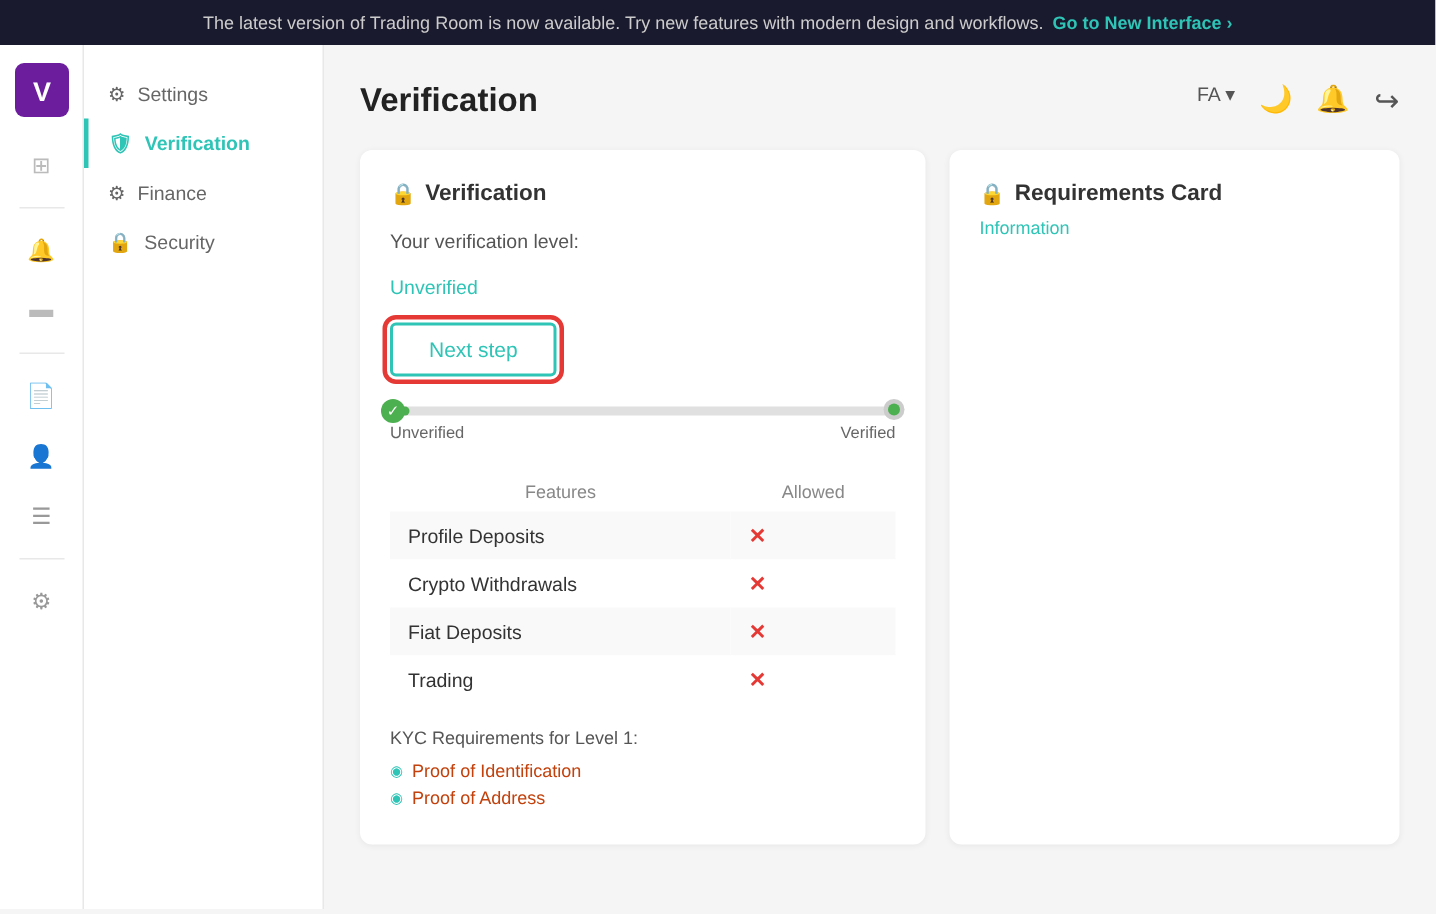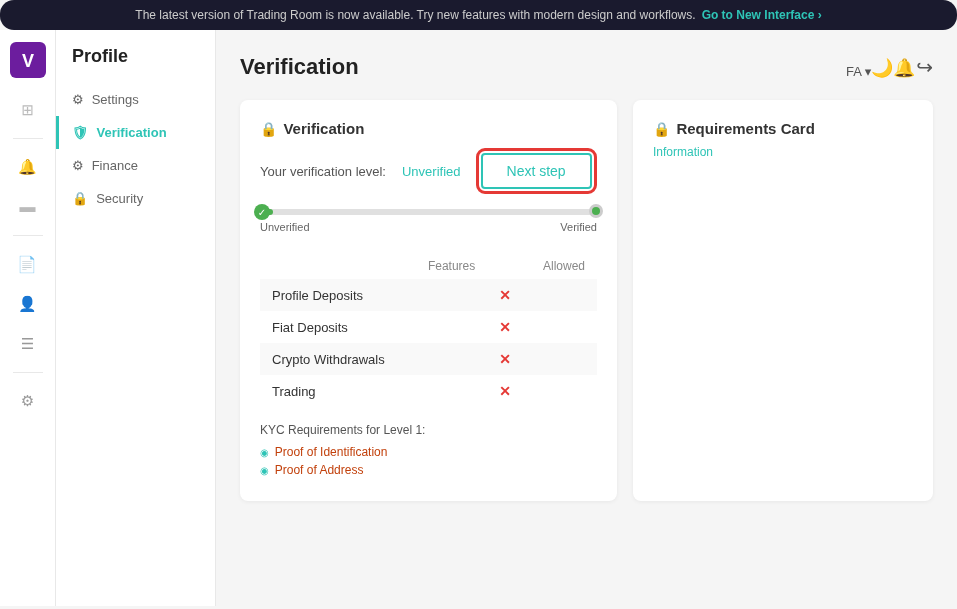--- a/index.html
+++ b/index.html
@@ -9,21 +9,20 @@
     .top-banner {
       background: #1a1a2e;
       color: #ccc;
       text-align: center;
       padding: 8px 16px;
       font-size: 12px;
       display: flex;
       align-items: center;
       justify-content: center;
       gap: 6px;
-      border-radius: 14px;
     }
     .top-banner a {
       color: #2ec4b6;
       text-decoration: none;
       font-weight: bold;
     }
     .top-banner .arrow { color: #2ec4b6; }
 
     
     .layout { display: flex; height: calc(609px - 33px); }
@@ -102,22 +101,22 @@
       justify-content: space-between;
       margin-bottom: 20px;
     }
     .page-title {
       font-size: 22px;
       font-weight: bold;
       color: #222;
     }
     .header-actions {
       display: flex;
-      align-items: flex-end;
-      gap: 0;
+      align-items: flex-start;
+      gap: 16px;
     }
     .lang-btn {
       display: flex;
       align-items: center;
       gap: 3px;
       cursor: pointer;
       color: #555;
       font-size: 13px;
     }
     .header-icon {
@@ -147,23 +146,24 @@
       margin-bottom: 16px;
       display: flex;
       align-items: center;
       gap: 6px;
     }
     .lock-icon { color: #2ec4b6; font-size: 14px; }
 
     
     .verification-level-row {
       display: flex;
-      align-items: center;
+      align-items: flex-start;
       gap: 16px;
       margin-bottom: 20px;
+      flex-direction: column;
     }
     .level-label { color: #555; font-size: 13px; }
     .unverified-badge { color: #2ec4b6; font-size: 13px; margin-right: 4px; }
 
     .next-step-btn {
       border: 2px solid #2ec4b6;
       background: transparent;
       color: #2ec4b6;
       padding: 8px 24px;
       border-radius: 4px;
@@ -228,21 +228,21 @@
       margin: 3px;
     }
 
     
     .features-table {
       width: 100%;
       border-collapse: collapse;
       margin-bottom: 16px;
     }
     .features-table th {
-      text-align: right;
+      text-align: center;
       padding: 6px 12px;
       font-size: 12px;
       color: #888;
       font-weight: normal;
     }
     .features-table td {
       padding: 8px 12px;
       font-size: 13px;
     }
     .features-table tr:nth-child(odd) td { background: #f9f9f9; }
@@ -297,21 +297,20 @@
     <div class="sidebar-icon" style="color:#bbb; font-size:16px;">▬</div>
     <div class="sidebar-divider"></div>
     <div class="sidebar-icon" style="font-size:16px;">📄</div>
     <div class="sidebar-icon active-user">👤</div>
     <div class="sidebar-icon">☰</div>
     <div class="sidebar-divider"></div>
     <div class="sidebar-icon">⚙</div>
   </div>
 
   <div class="left-nav">
-    <div class="left-nav-title">Profile</div>
 
     <div class="nav-item">
       <span class="nav-icon">⚙</span>
       <span>Settings</span>
     </div>
     <div class="nav-item active">
       <span class="nav-icon">🛡</span>
       <span>Verification</span>
     </div>
     <div class="nav-item">
@@ -373,25 +372,25 @@
               <th>Features</th>
               <th>Allowed</th>
             </tr>
           </thead>
           <tbody id="features-tbody">
           <tr>
                 <td>Profile Deposits</td>
                 <td><span class="x-icon">✕</span></td>
               </tr>
               <tr>
-                <td>Fiat Deposits</td>
+                <td>Crypto Withdrawals</td>
                 <td><span class="x-icon">✕</span></td>
               </tr>
               <tr>
-                <td>Crypto Withdrawals</td>
+                <td>Fiat Deposits</td>
                 <td><span class="x-icon">✕</span></td>
               </tr>
               <tr>
                 <td>Trading</td>
                 <td><span class="x-icon">✕</span></td>
               </tr>
             </tbody>
         </table>
 
         <div class="kyc-title">KYC Requirements for Level 1:</div>

